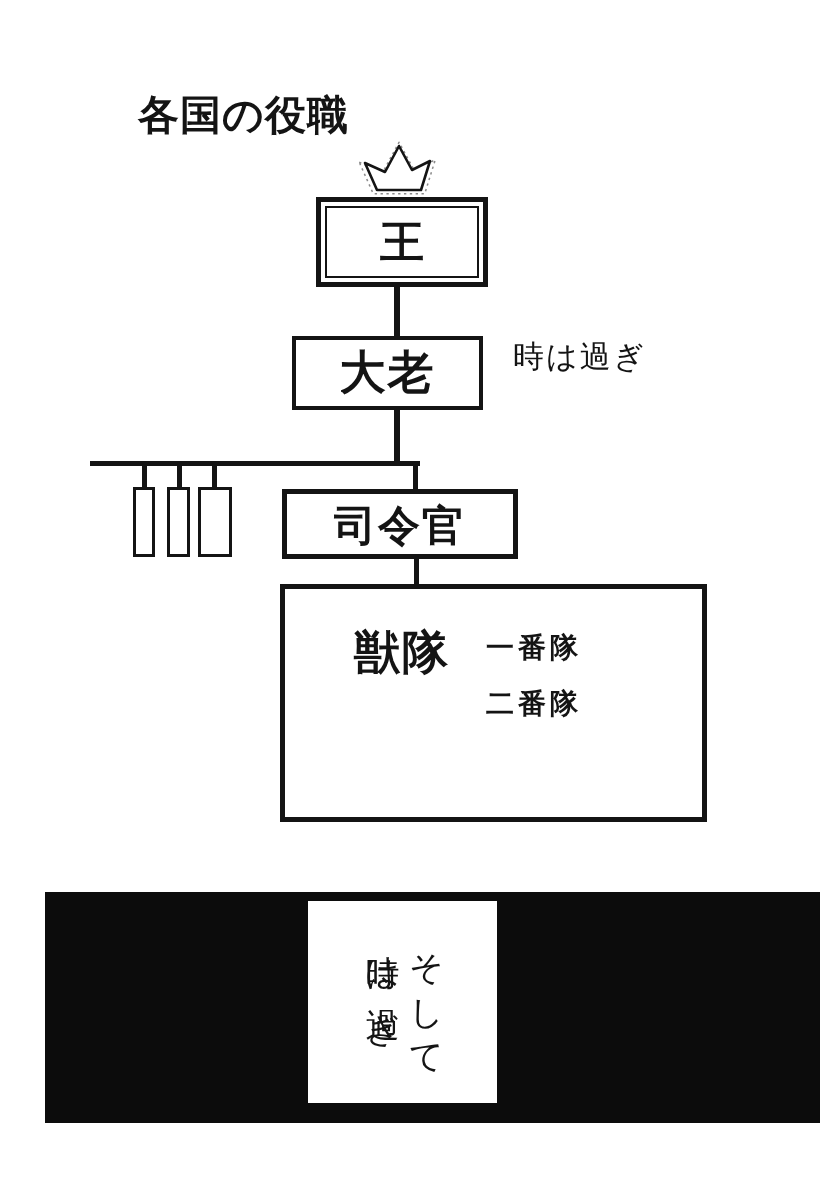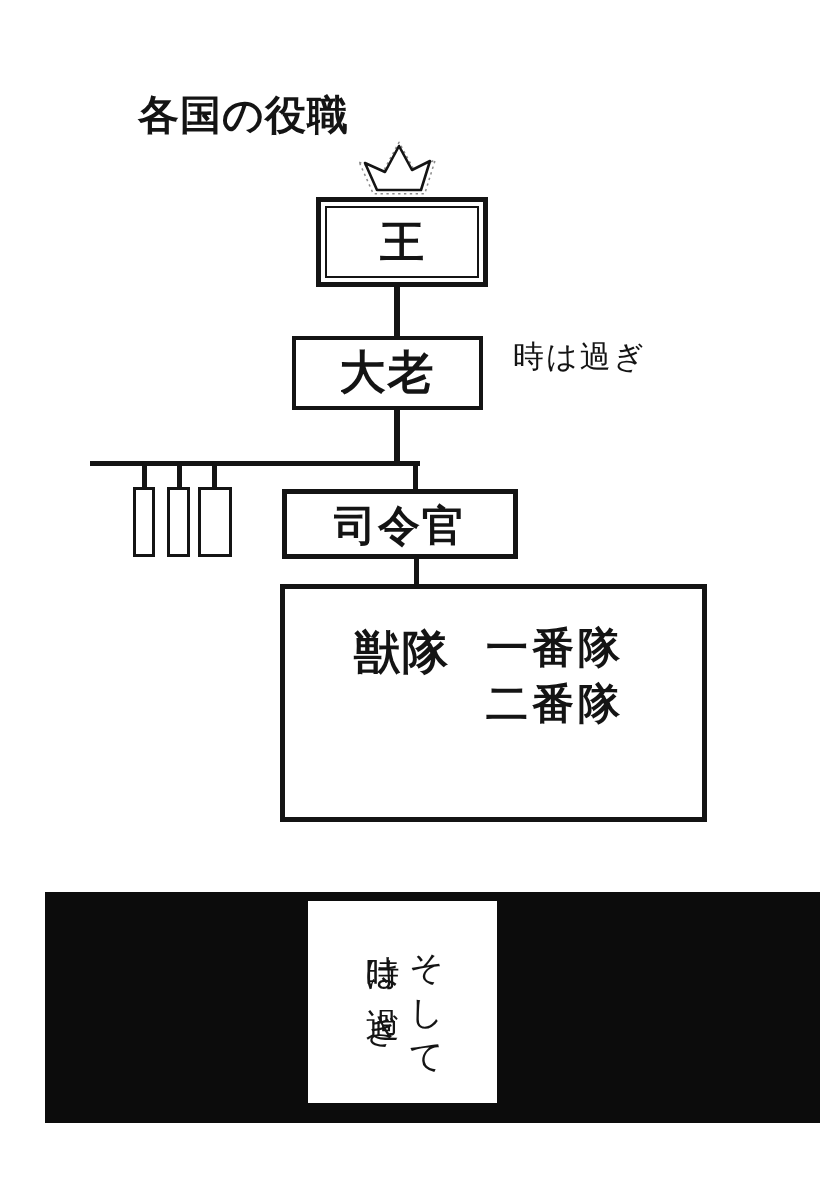--- a/index.html
+++ b/index.html
@@ -32,21 +32,21 @@
     left:513px;top:337px;font-size:31px;font-weight:500;line-height:39px;
     letter-spacing:2px;white-space:nowrap;
   }
   
   .commander{left:282px;top:489px;width:236px;height:70px;font-size:42px;font-weight:700;letter-spacing:2px;align-items:flex-end;}
   
   .sbox{position:absolute;top:487px;height:70px;background:#fff;border:3px solid #141414;box-sizing:border-box;}
   
   .corps{left:280px;top:584px;width:427px;height:238px;border-width:5px;}
   .corps-label{left:322px;top:622px;font-size:46px;font-weight:700;letter-spacing:2px;margin-left:32px;}
-  .squads{left:486px;top:620px;font-size:42px;font-weight:700;letter-spacing:4px;}
+  .squads{left:486px;top:620px;font-size:28px;font-weight:700;letter-spacing:4px;}
   .squads span{display:block;line-height:56px;}
   
   .black-panel{left:45px;top:892px;width:775px;height:231px;background:#0c0c0c;}
   .bubble{left:308px;top:901px;width:189px;height:202px;background:#ffffff;}
   .caption-text{
     position:absolute;top:28px;right:48px;
     writing-mode:vertical-rl;text-orientation:upright;
     font-size:34px;font-weight:500;line-height:44px;letter-spacing:7px;
     white-space:pre-line;color:#141414;
   }

